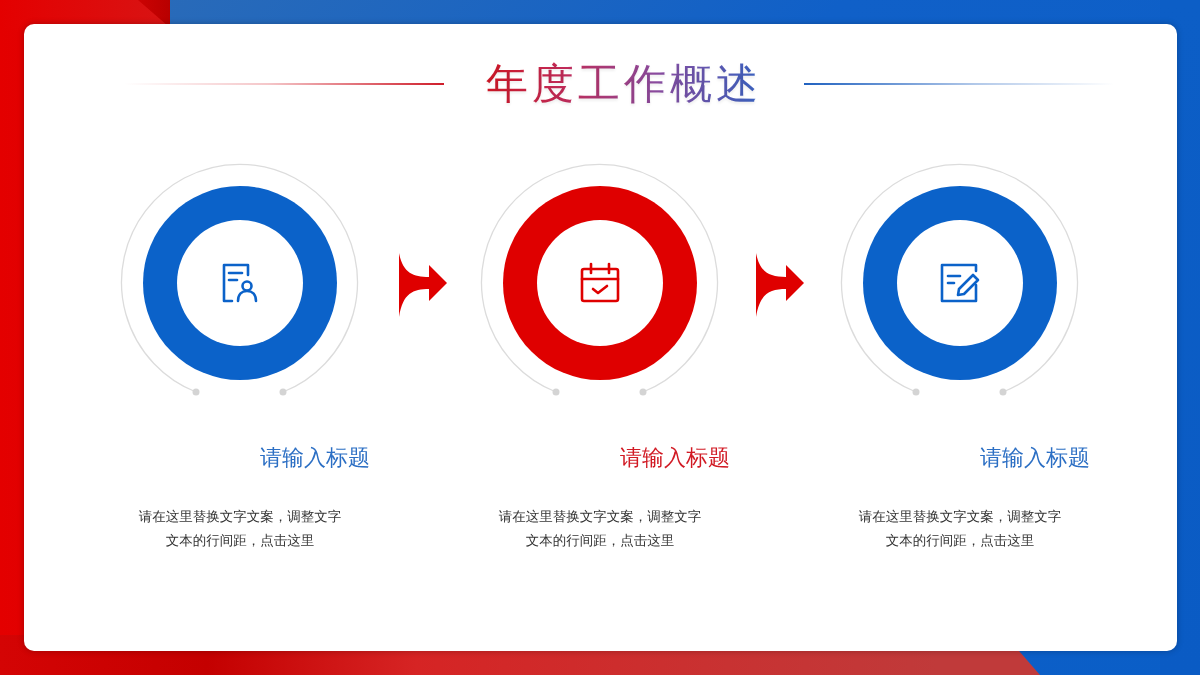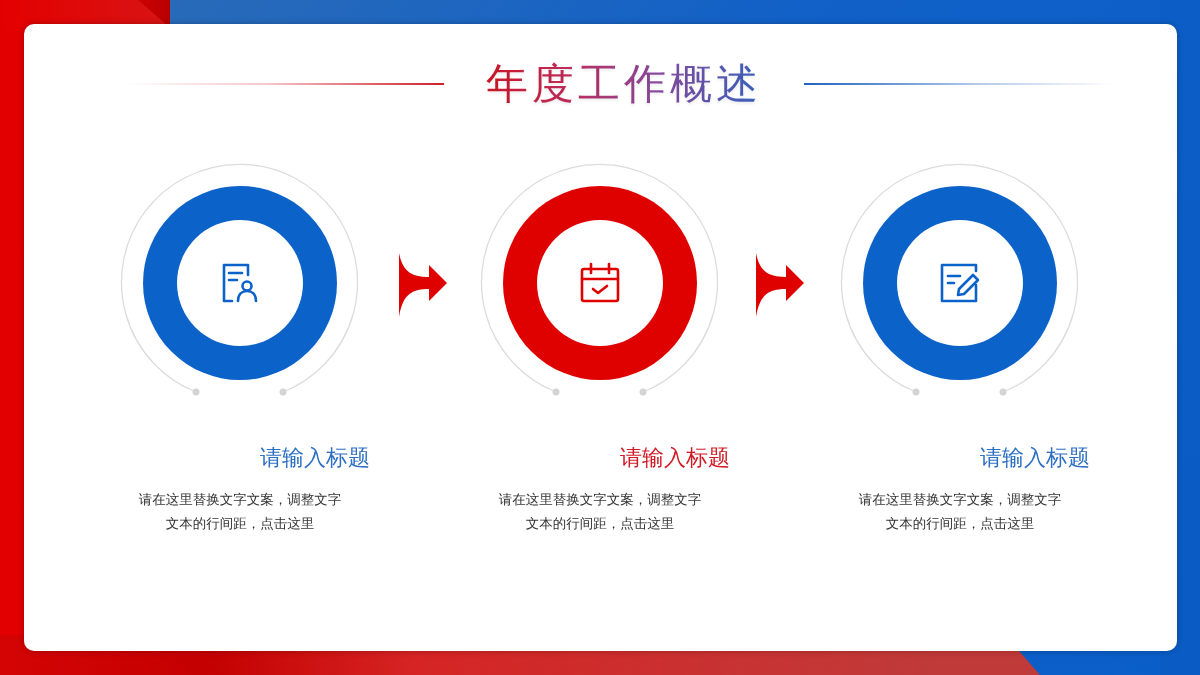--- a/index.html
+++ b/index.html
@@ -73,21 +73,21 @@
       border-radius: 50%; background: #fff;
       display: flex; align-items: center; justify-content: center;
     }
     .icon svg { display: block; }
     .step-title {
       position: absolute; left: 0; top: 282px; width: 260px;
       text-align: right; font-size: 22px; line-height: 32px;
       font-family: "DejaVu Sans", "Liberation Sans", sans-serif;
     }
     .step-desc {
-      position: absolute; left: 10px; top: 327px; width: 240px;
+      position: absolute; left: 10px; top: 344px; width: 240px;
       text-align: center; font-size: 13.5px; line-height: 24px; color: #333;
       font-family: "DejaVu Serif", "Liberation Serif", serif;
     }
 
     .arrow { position: absolute; top: 245px; width: 60px; height: 80px; }
     .arrow-1 { left: 395px; }
     .arrow-2 { left: 752px; }
   </style>
 </head>
 <body>

